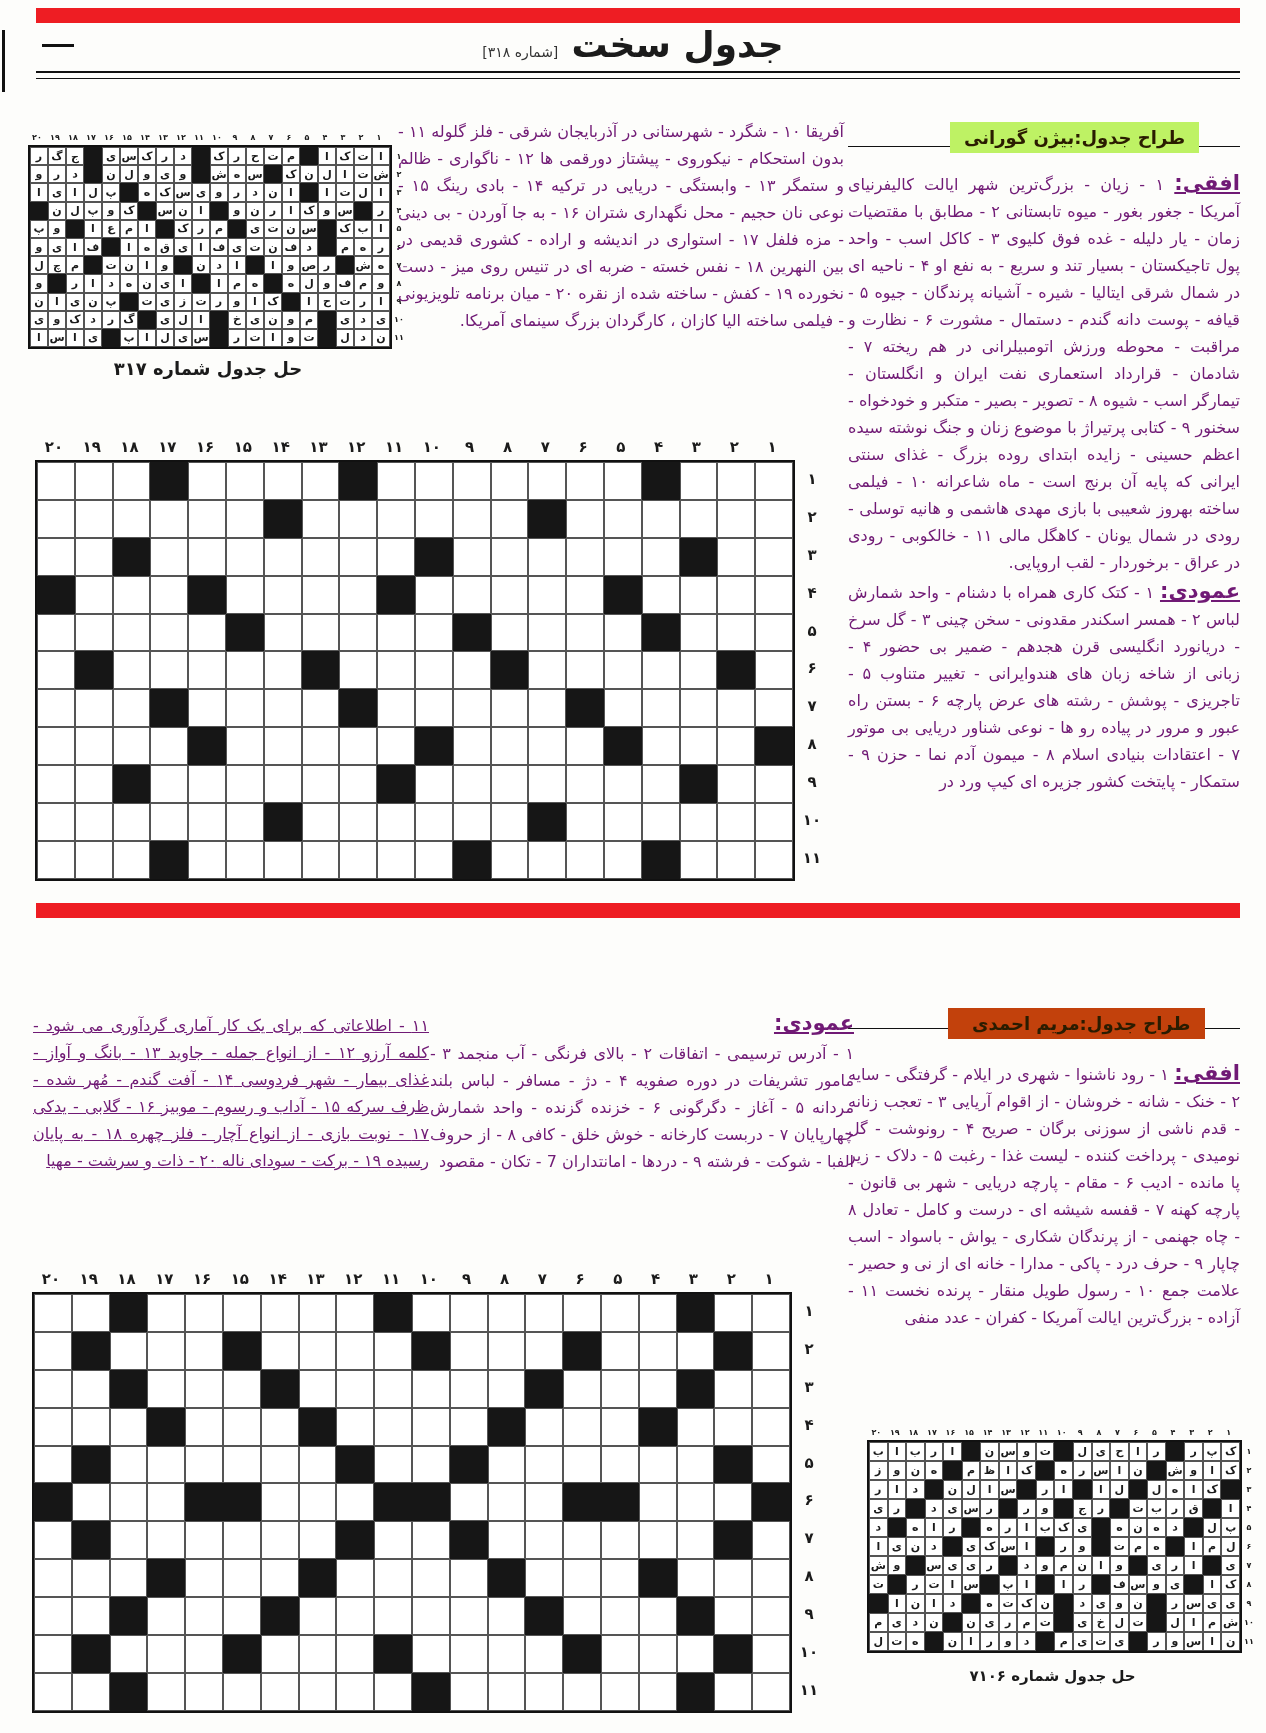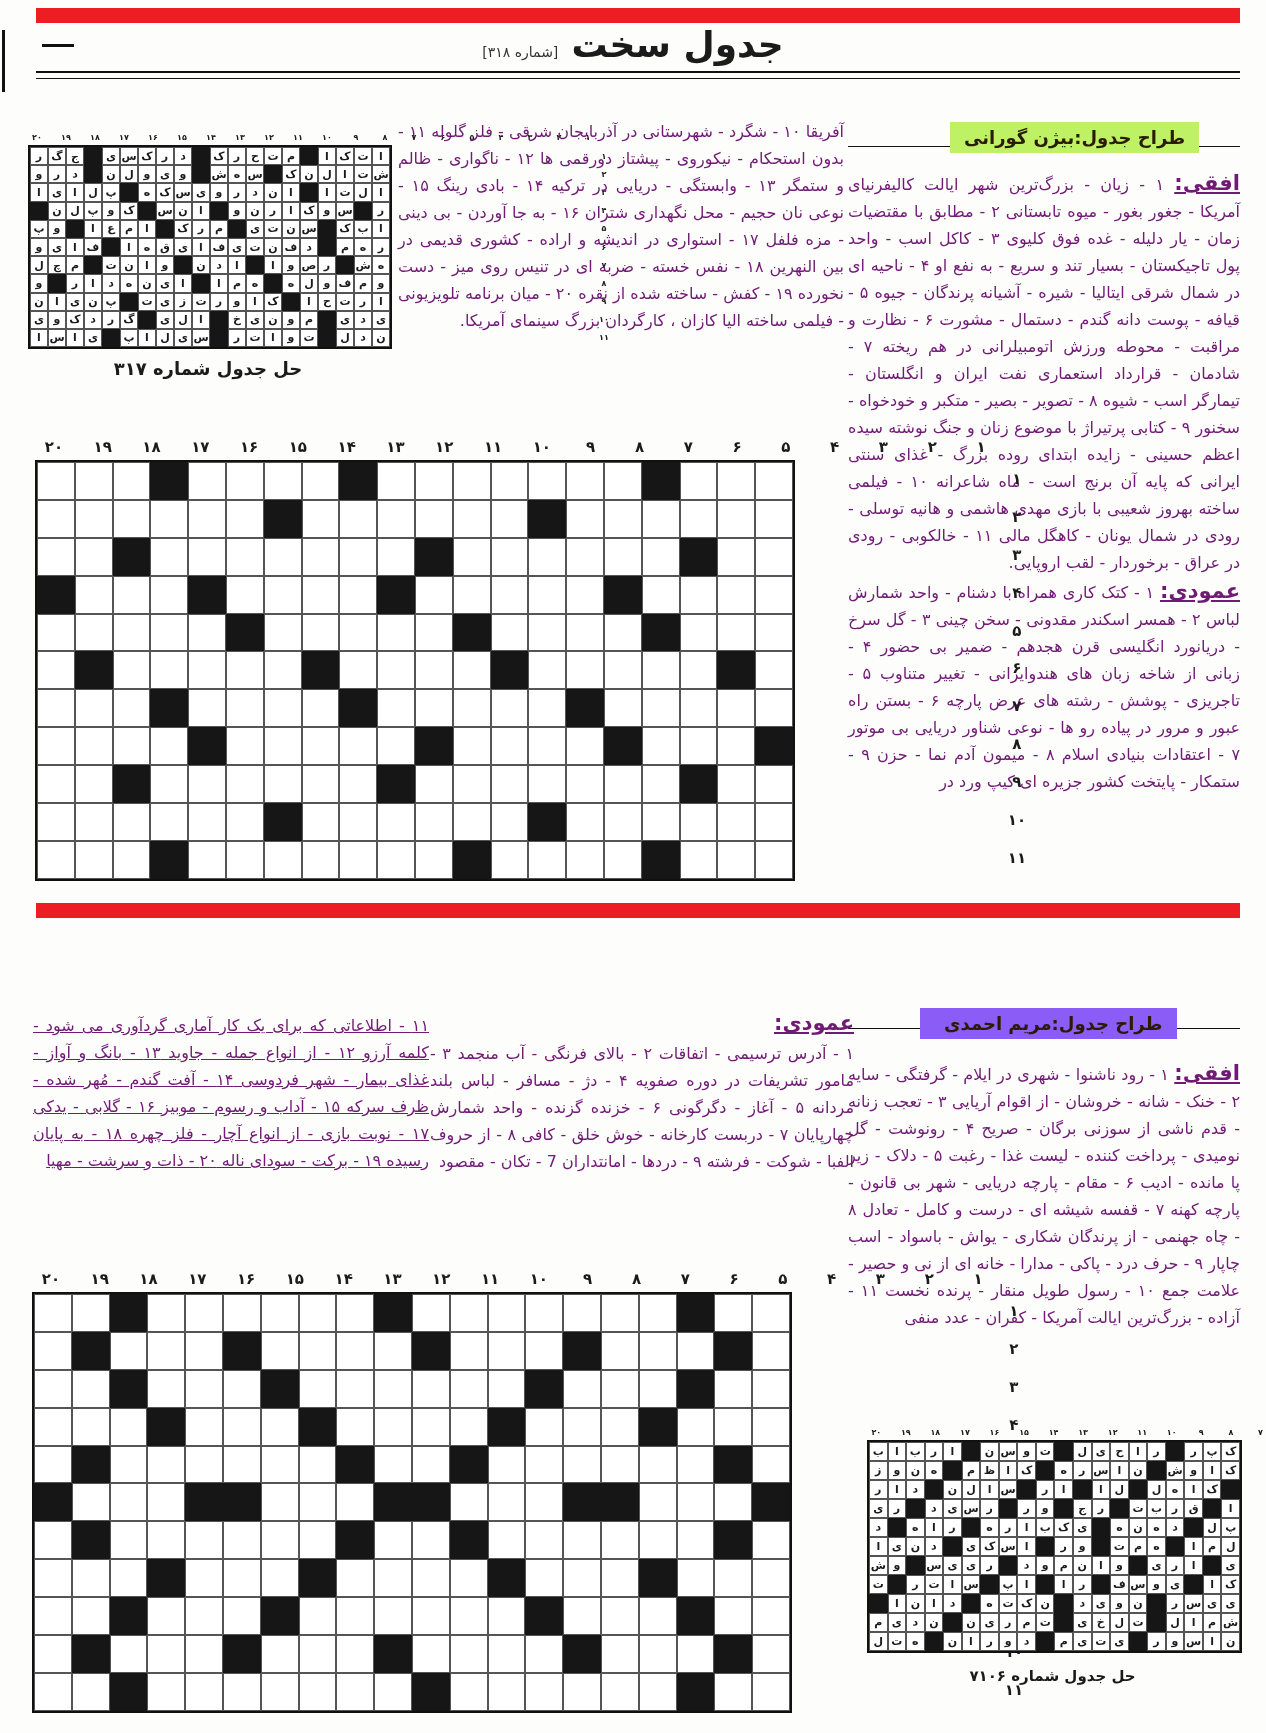--- a/index.html
+++ b/index.html
@@ -9,21 +9,21 @@
   .rule{position:absolute;background:#111;}
   .title-wrap{position:absolute;left:0;width:1266px;text-align:center;direction:rtl;}
   .title-main{font-weight:bold;font-size:36px;letter-spacing:-1px;}
   .title-num{font-size:14px;color:#333;margin-right:8px;}
   .clue-col{position:absolute;direction:rtl;text-align:justify;font-size:16px;line-height:27px;color:#701a75;}
   .clue-col p{margin:0 0 2px 0;}
   .lead{font-weight:bold;font-size:21px;text-decoration:underline;}
   .designer-tag{position:absolute;padding:5px 14px;font-weight:bold;font-size:18px;direction:rtl;
                 color:#2a1c00;white-space:nowrap;z-index:2;}
   .xword{position:absolute;}
-  .colnums{display:grid;direction:ltr;font-weight:bold;gap:11px;}
+  .colnums{display:grid;direction:ltr;font-weight:bold;}
   .colnums div{text-align:center;}
   .cellgrid{display:grid;direction:ltr;border:2px solid #111;background:#fff;}
   .cellgrid .cell{border:1px solid #555;box-sizing:border-box;display:flex;align-items:center;justify-content:center;}
   .cellgrid .cell.black{background:#161616;border-color:#161616;}
   .rownums{position:absolute;display:grid;direction:ltr;font-weight:bold;}
   .rownums div{display:flex;align-items:center;justify-content:center;}
   .caption{font-weight:bold;text-align:center;direction:rtl;}
   .grid-large .colnums{grid-template-columns:repeat(20,37.8px);font-size:15px;height:20px;}
   .grid-large .cellgrid{grid-template-columns:repeat(20,37.8px);grid-auto-rows:37.9px;width:756px;}
   .grid-large .rownums{grid-template-rows:repeat(11,37.9px);font-size:15px;width:26px;top:22px;right:-30px;}
@@ -583,21 +583,21 @@
         <div>۹</div>
         <div>۱۰</div>
         <div>۱۱</div>
       </div>
   </div>
 
   <div class="redbar" style="top: 903px; background: rgb(238, 29, 35);"></div>
 
 
   <div class="rule" style="left:848px;top:1028px;width:392px;height:1px;"></div>
-  <div class="designer-tag" style="left: 920px; top: 1008px; background: #8b5cf6; padding-left: 24px;">طراح جدول:مریم احمدی</div>
+  <div class="designer-tag" style="left: 948px; top: 1008px; background: #c2410c; padding-left: 24px;">طراح جدول:مریم احمدی</div>
   <div class="clue-col" style="left:848px;top:1060px;width:392px;">
     <p><span class="lead">افقی:</span> <span>۱ - رود ناشنوا - شهری در ایلام - گرفتگی - سایه ۲ - خنک - شانه - خروشان - از اقوام آریایی ۳ - تعجب زنانه - قدم ناشی از سوزنی برگان - صریح ۴ - رونوشت - گل نومیدی - پرداخت کننده - لیست غذا - رغبت ۵ - دلاک - زیر پا مانده - ادیب ۶ - مقام - پارچه دریایی - شهر بی قانون - پارچه کهنه ۷ - قفسه شیشه ای - درست و کامل - تعادل ۸ - چاه جهنمی - از پرندگان شکاری - یواش - باسواد - اسب چاپار ۹ - حرف درد - پاکی - مدارا - خانه ای از نی و حصیر - علامت جمع ۱۰ - رسول طویل منقار - پرنده نخست ۱۱ - آزاده - بزرگ‌ترین ایالت آمریکا - کفران - عدد منفی</span></p>
   </div>
 
   <div class="clue-col" style="left:430px;top:1010px;width:424px;">
     <p style="text-align:right;"><span class="lead">عمودی:</span></p>
     <p>۱ - آدرس ترسیمی - اتفاقات ۲ - بالای فرنگی - آب منجمد ۳ - مامور تشریفات در دوره صفویه ۴ - دژ - مسافر - لباس بلند مردانه ۵ - آغاز - دگرگونی ۶ - خزنده گزنده - واحد شمارش چهارپایان ۷ - دربست کارخانه - خوش خلق - کافی ۸ - از حروف الفبا - شوکت - فرشته ۹ - دردها - امانتداران 7 - تکان - مقصود</p>
   </div>
 
   <div class="clue-col" style="left:33px;top:1012px;width:396px;text-decoration:underline;">

